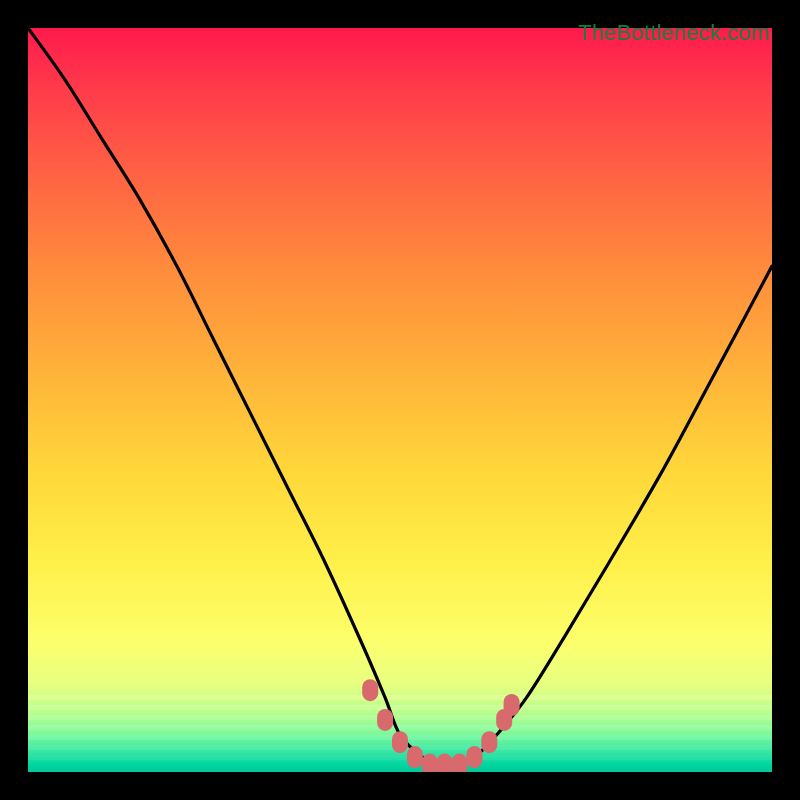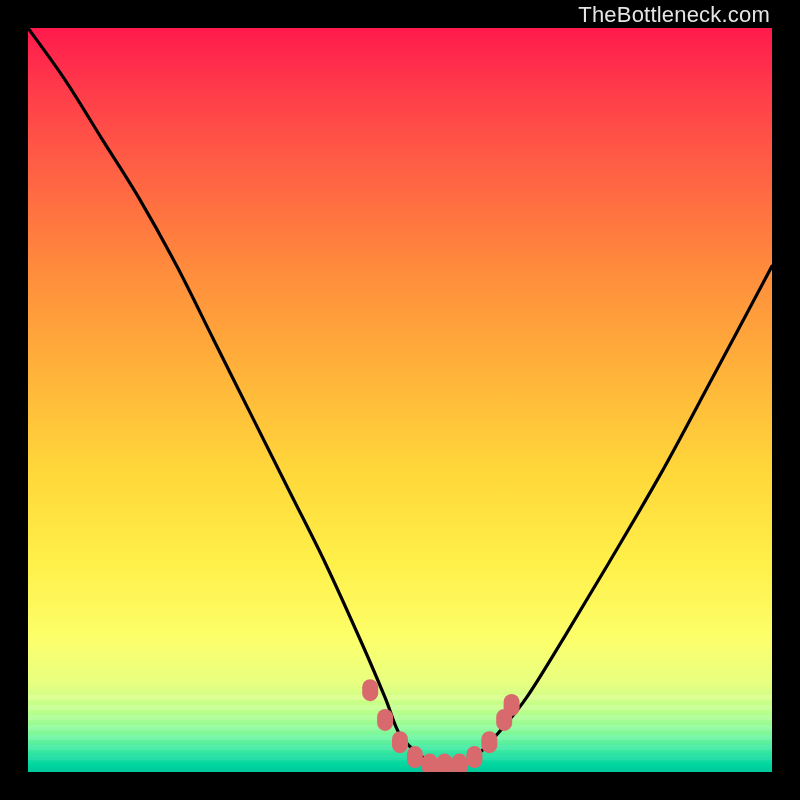--- a/index.html
+++ b/index.html
@@ -62,23 +62,23 @@
     mix-blend-mode: lighten;
   }
   .curve-svg {
     position: absolute;
     inset: 0;
     width: 744px;
     height: 744px;
   }
   .watermark {
     position: absolute;
-    top: 2px;
+    top: 20px;
     right: 30px;
-    color: #e5e5e5;
+    color: #15803d;
     font-size: 22px;
     letter-spacing: 0.2px;
     z-index: 20;
     user-select: none;
   }
 </style>
 </head>
 <body>
 
 <div class="stage">

